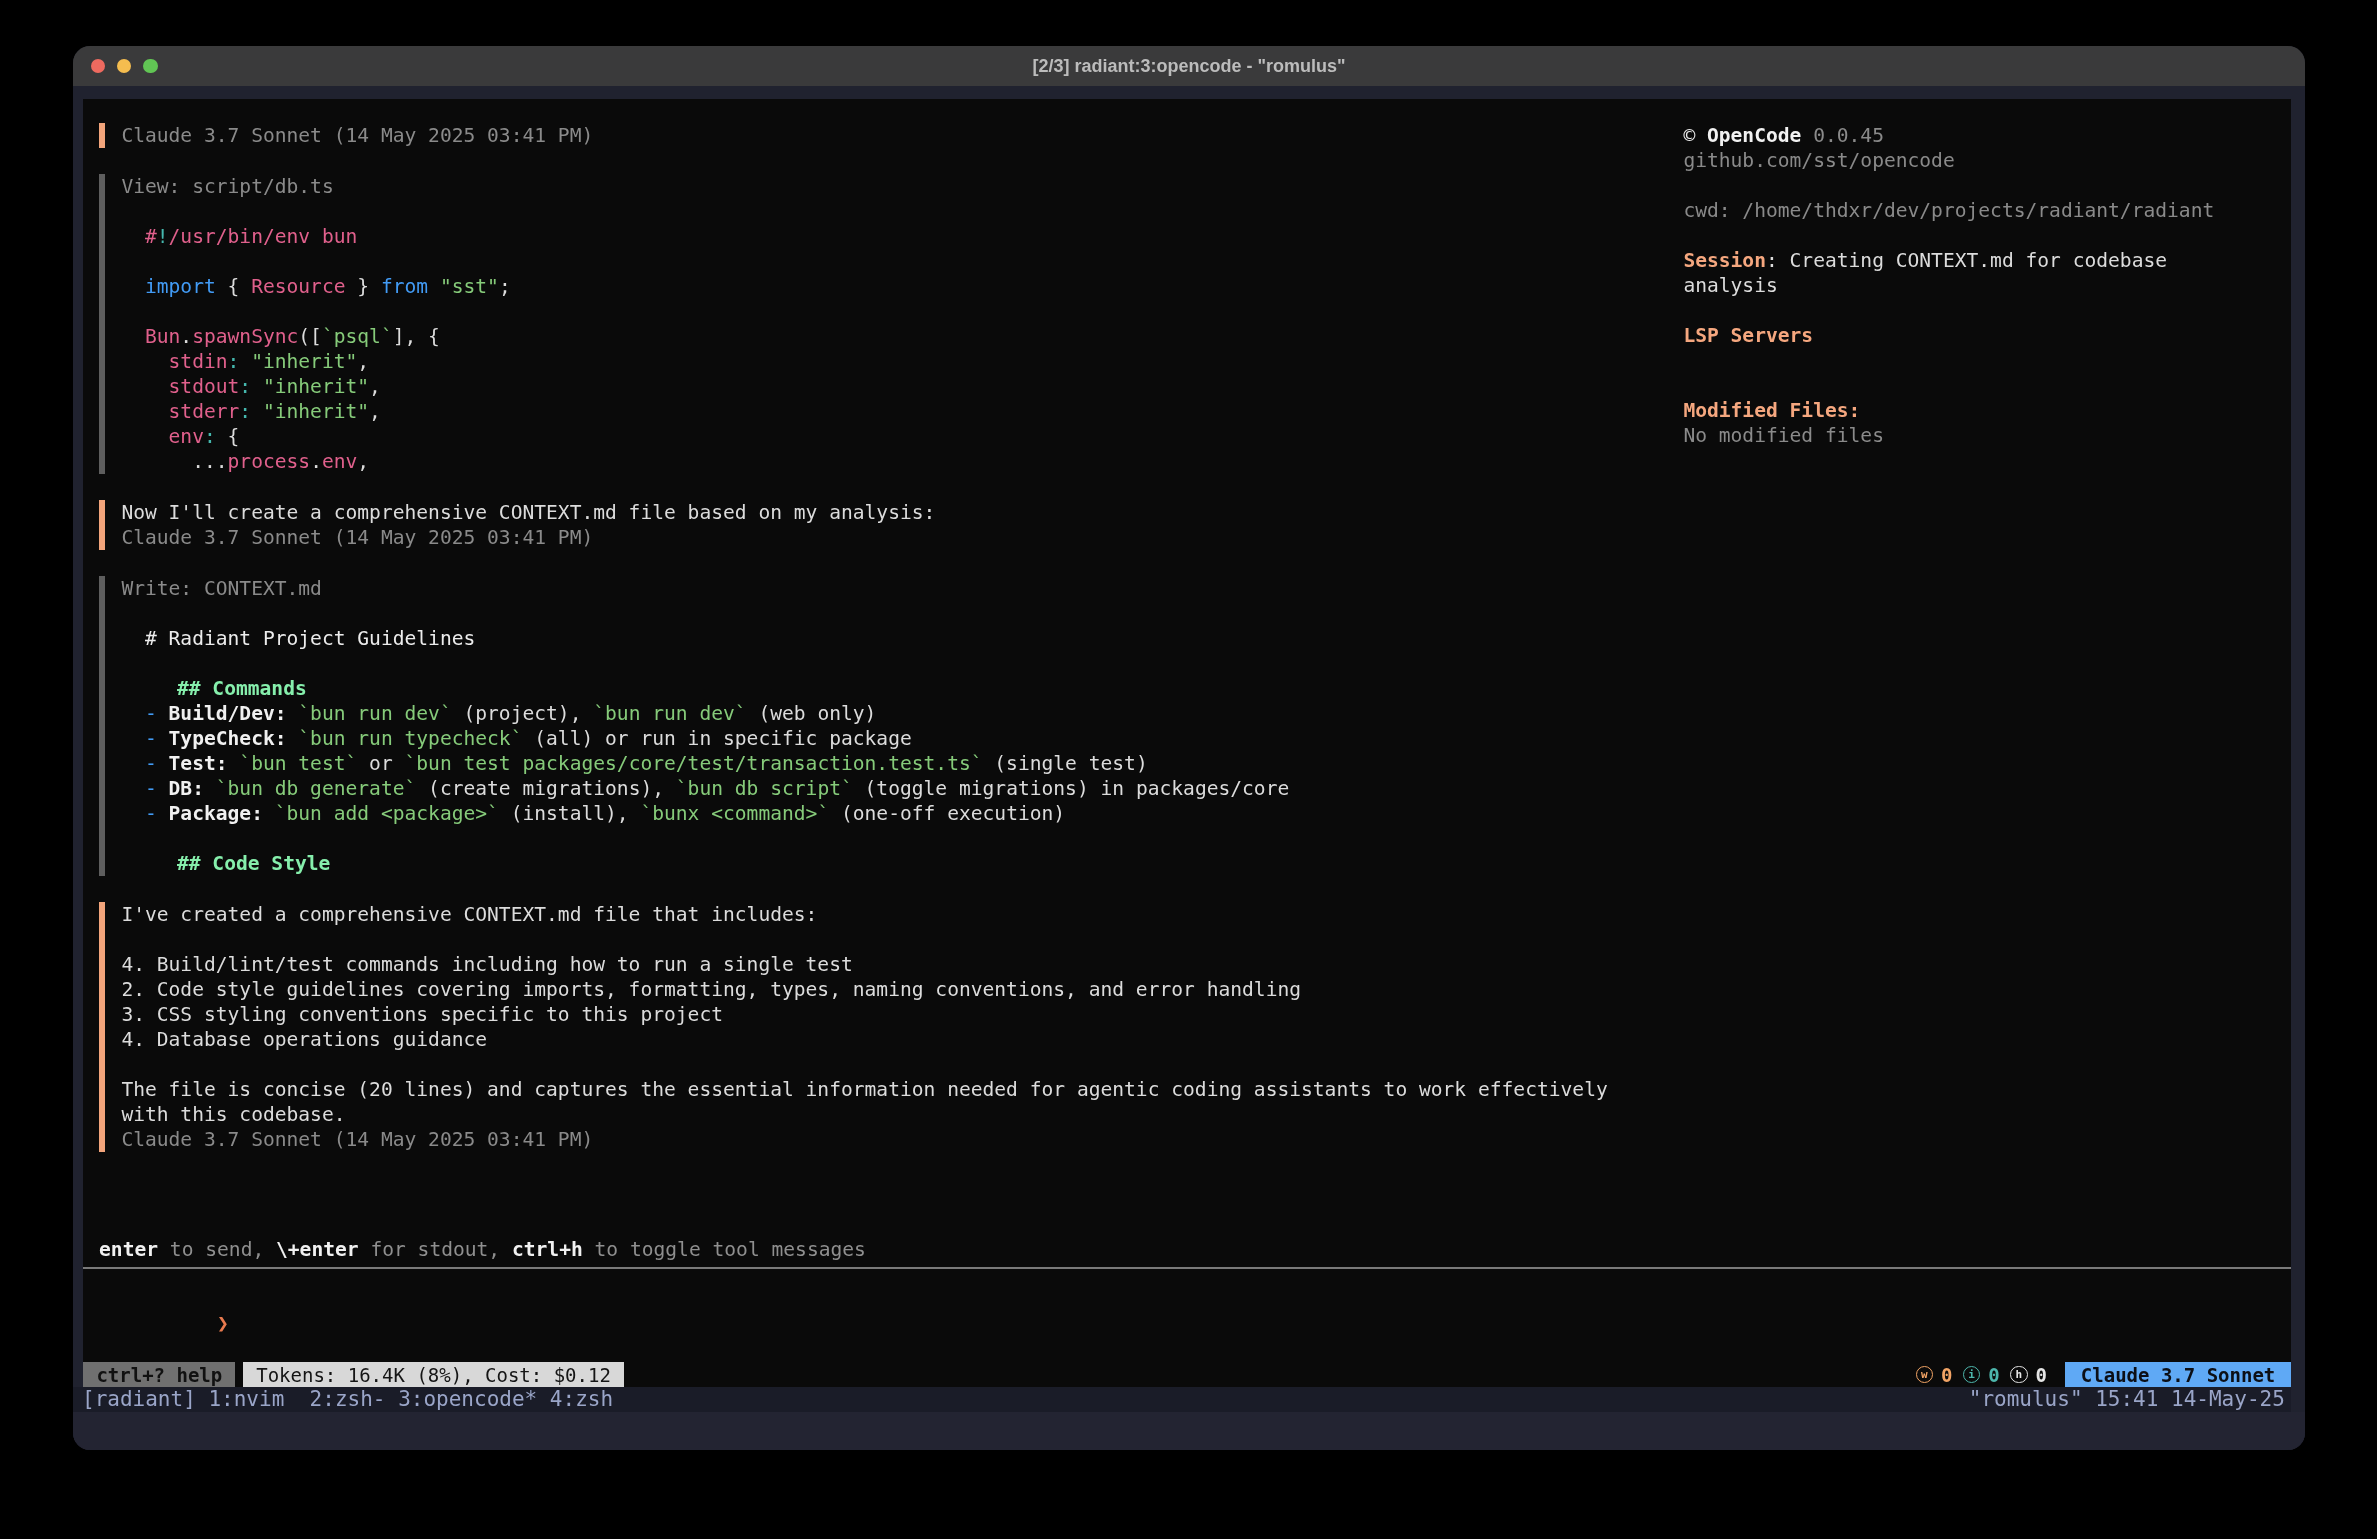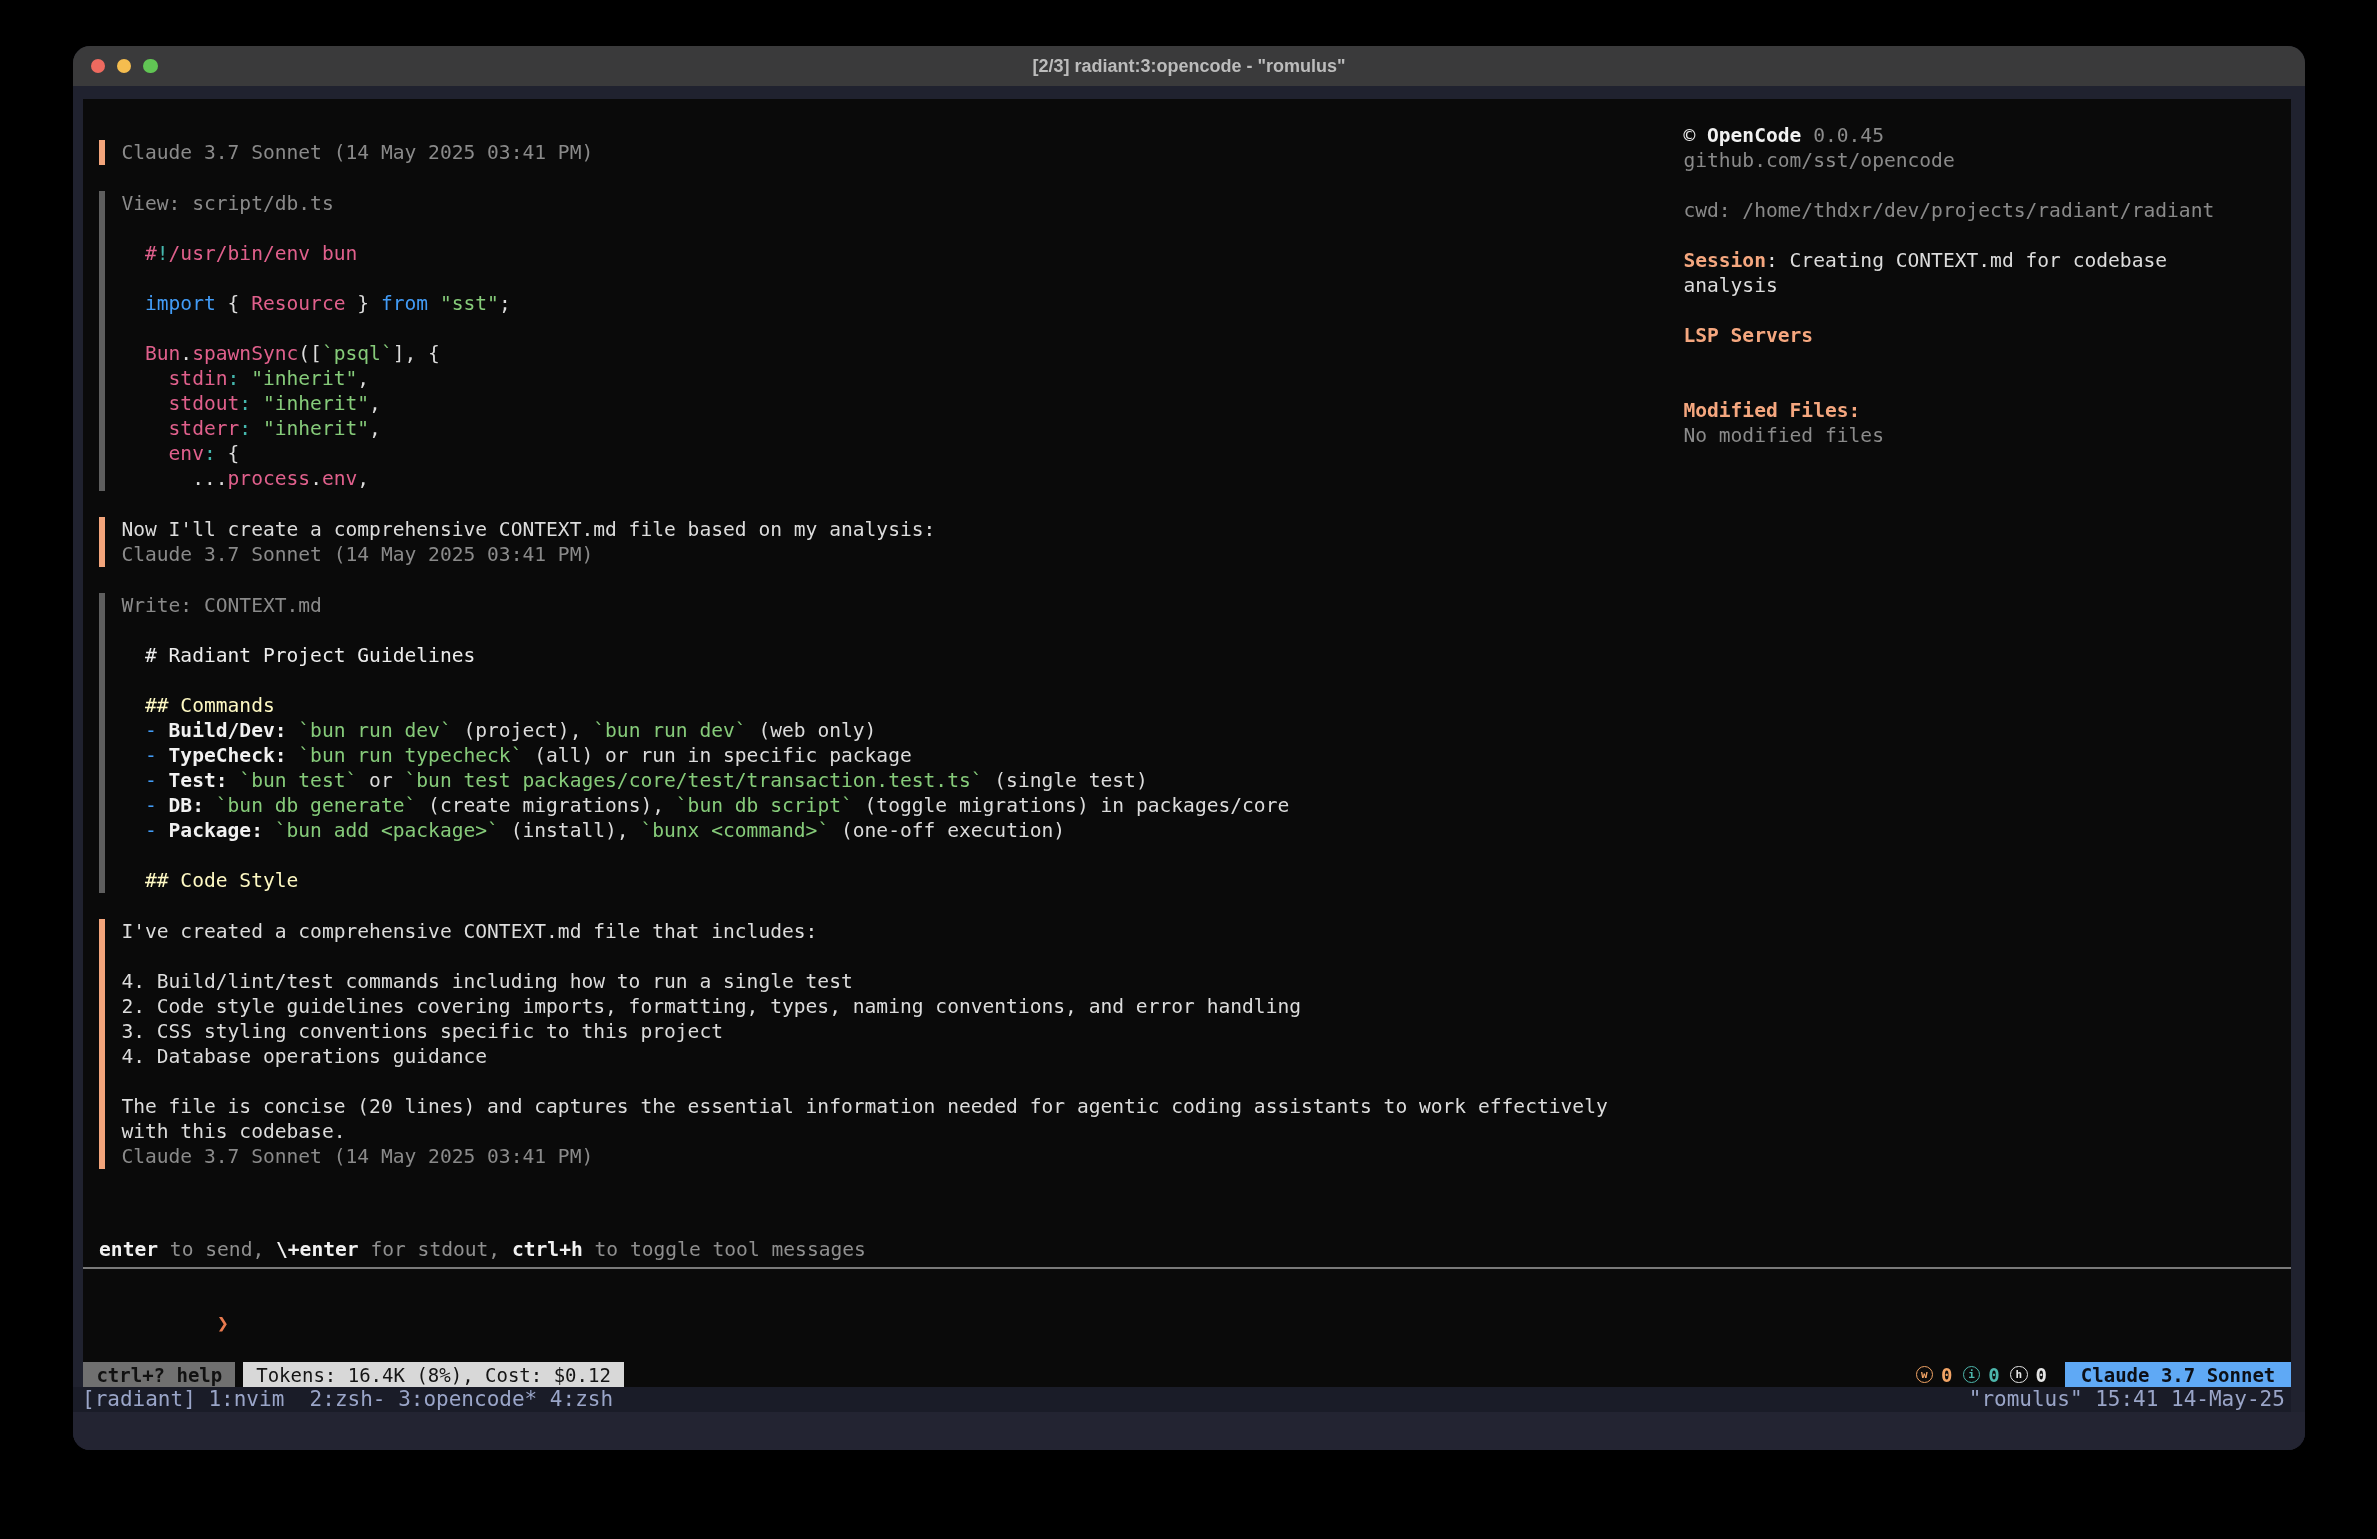--- a/index.html
+++ b/index.html
@@ -18,31 +18,31 @@
   .titletext { font-family:"Liberation Sans", sans-serif; font-weight:bold; font-size:18px; color:#bcbcbc; }
 
   .terminal { position:absolute; left:0; top:40px; right:0; bottom:0; background:#20222f; }
 
   
   .box { position:absolute; left:10.4px; top:13px; right:13.7px; bottom:63px; background:#0a0a0a; }
 
   .chat { position:absolute; left:0; top:0; padding:23.5px 0 0 15.7px; }
   .line { height:25px; line-height:25px; font-size:19.6px; white-space:pre; }
   .block { margin-bottom:26px; border-left:6.5px solid #5e5e5e; padding-left:16.3px; }
-  .block.bar-orange { border-left-color:#f2a47b;margin-top:17px; }
+  .block.bar-orange { border-left-color:#f2a47b; }
   .block.bar-gray   { border-left-color:#5e5e5e; }
 
   
   .c-g { color:#8a8a8a; }
   .c-d { color:#8f8f8f; }
   .c-w { color:#dcdcdc; }
   .c-W { color:#ececec; }
   .c-b { color:#f1f1f1; font-weight:700; }
   .c-B { color:#429bf5; }
-  .c-H { color:#fef9c3; font-weight:400; }
+  .c-H { color:#86efac; font-weight:700;margin-left:32px; }
   .c-r { color:#e0608c; }
   .c-G { color:#86cb7a; }
   .c-t { color:#45b8ae; }
   .c-o { color:#f5a77f; font-weight:700; }
 
   .helpline { margin:47px 0 0 15.7px; }
   .divider { margin-top:5.2px; height:2px; background:#7a7a7a; width:100%; }
   .promptline { margin:17px 0 0 15.7px; color:#e97a4f; font-weight:700; }
 
   

